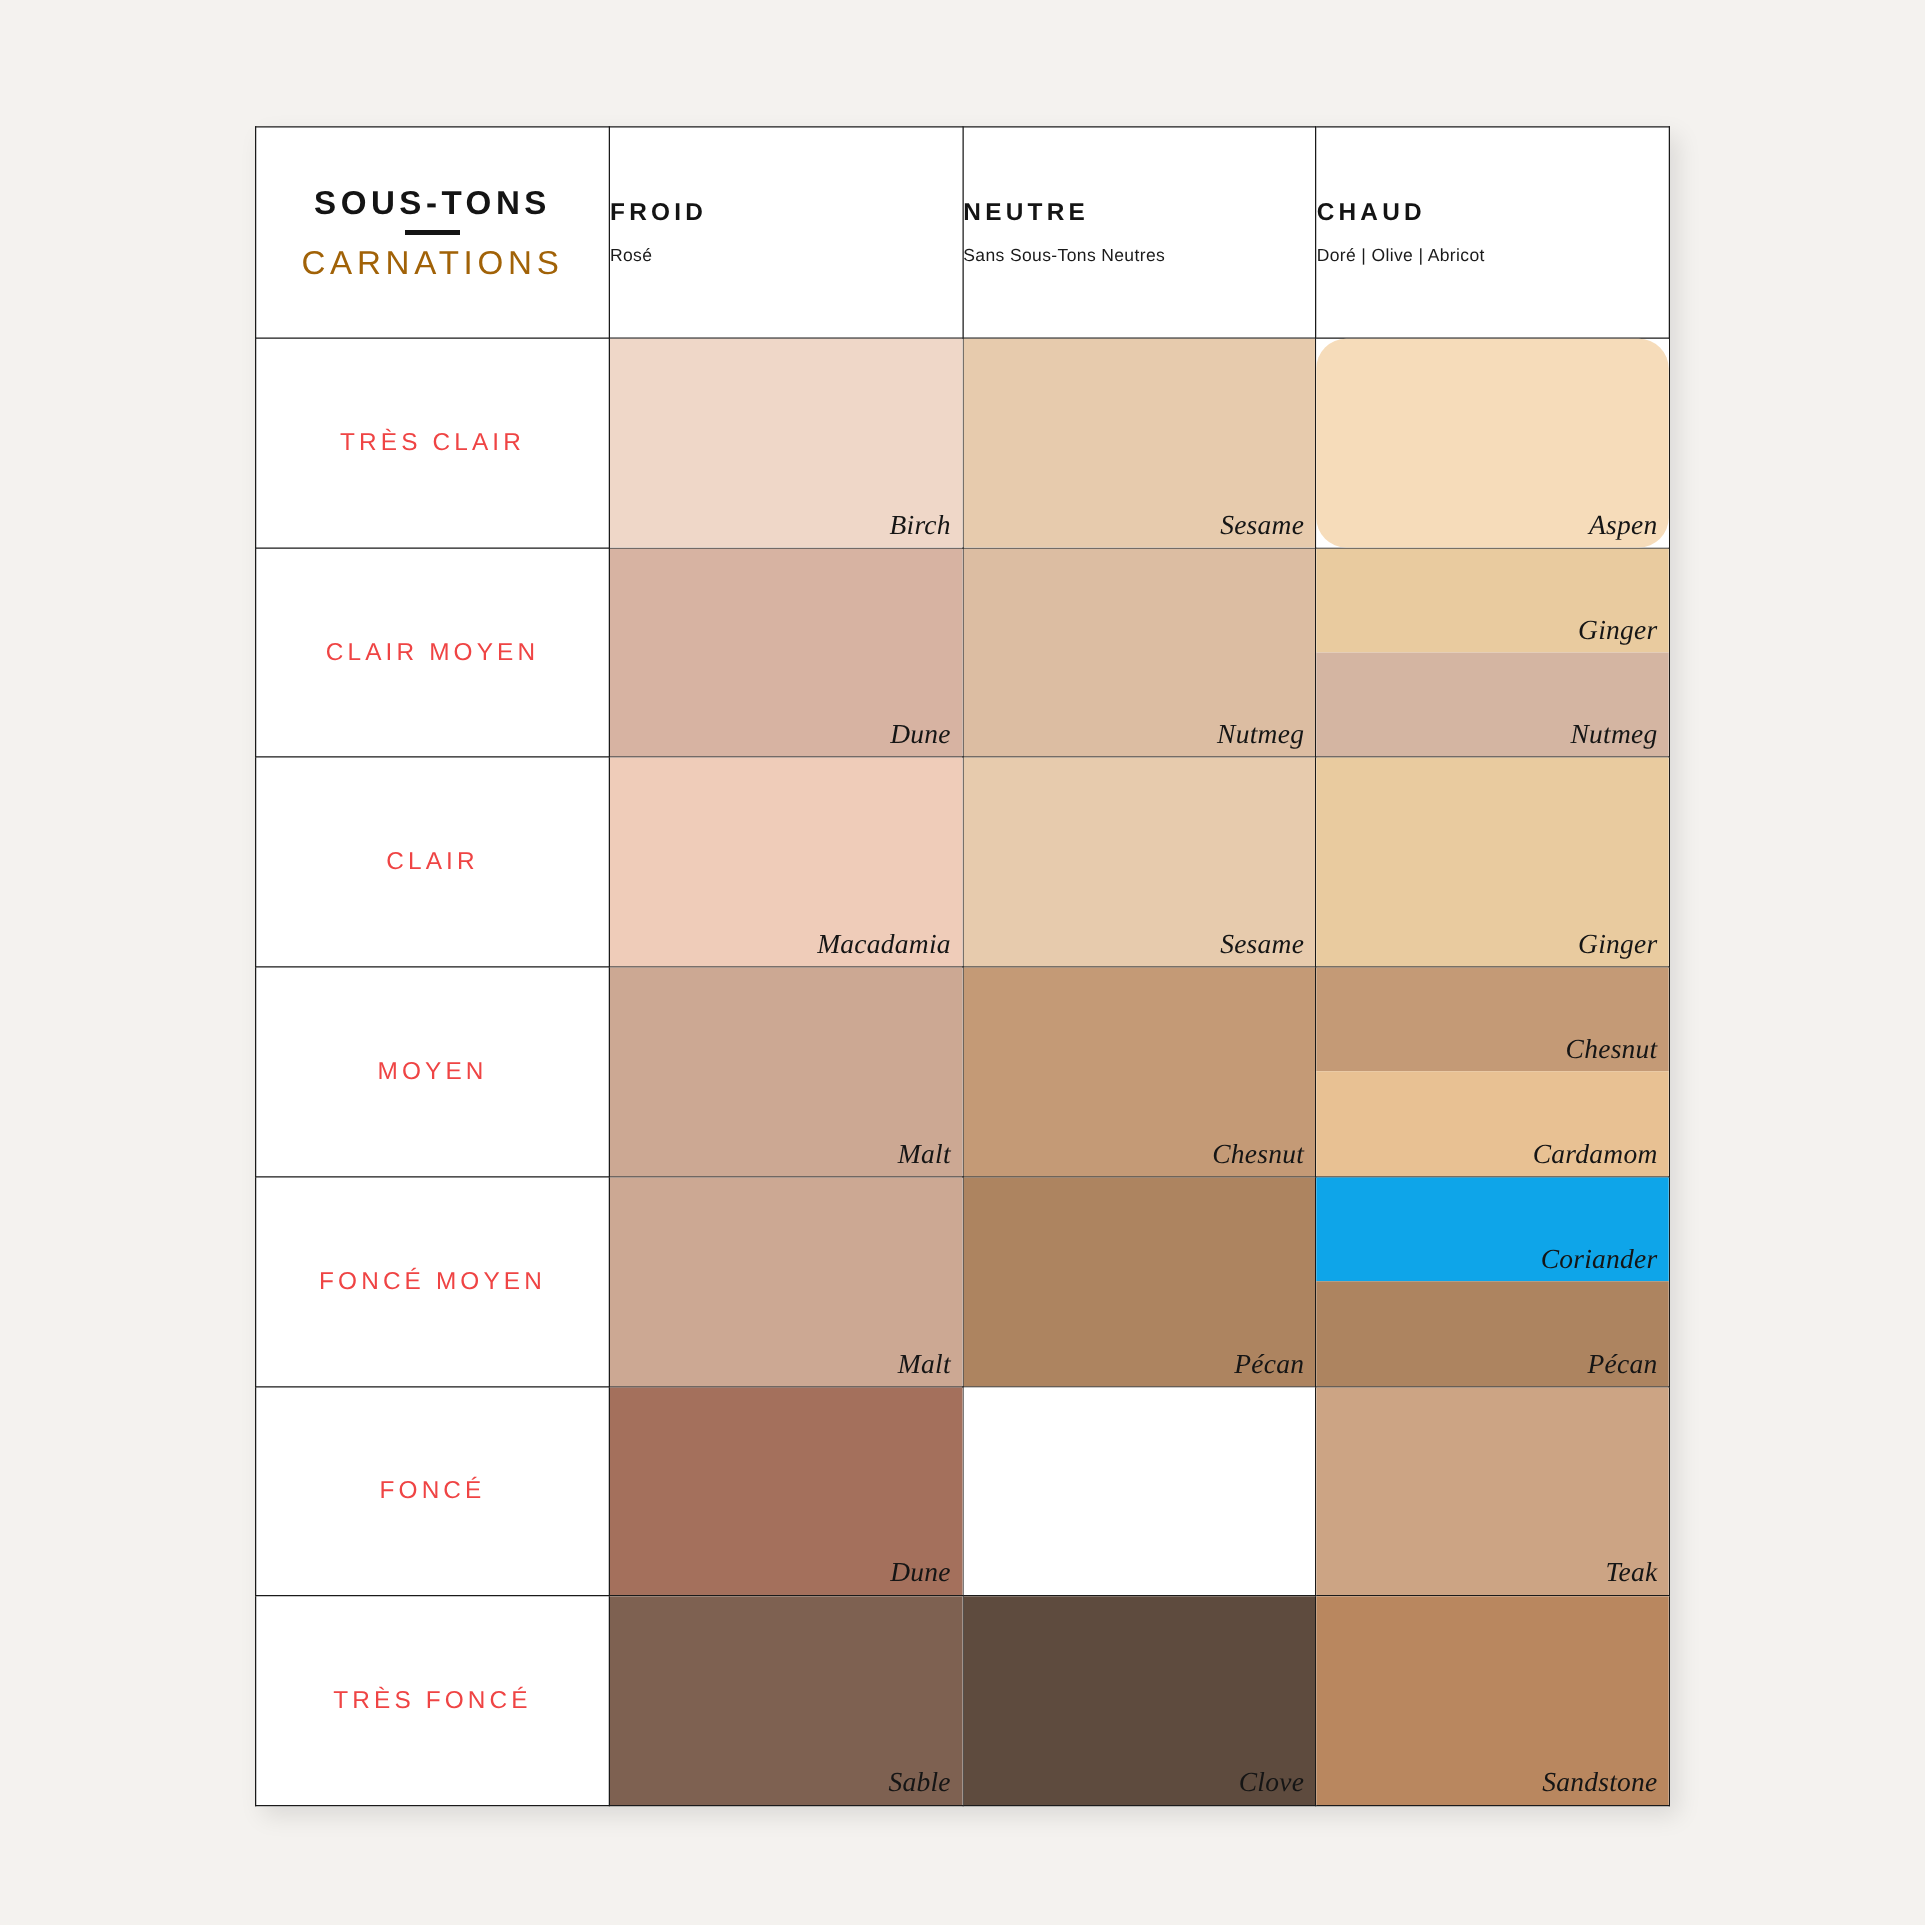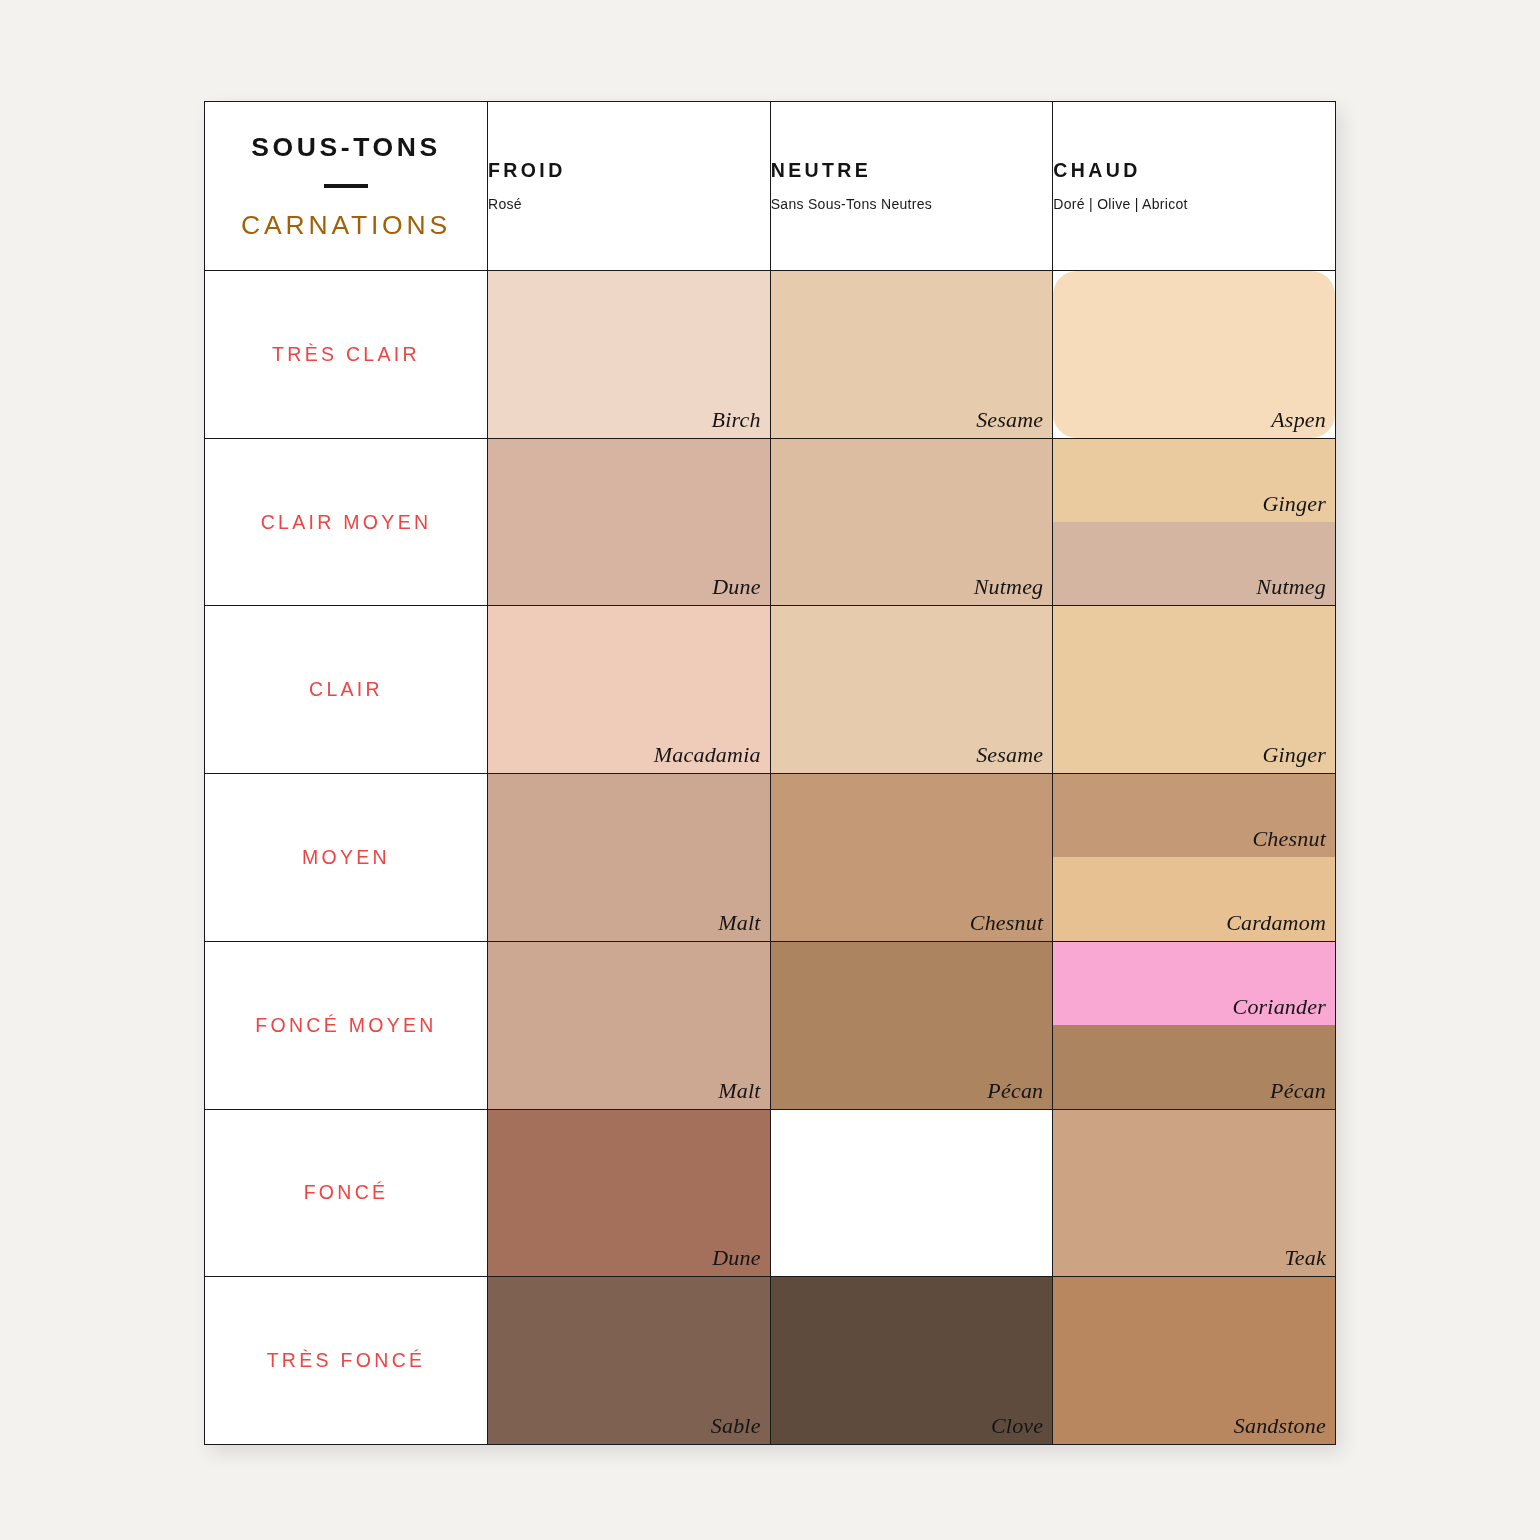--- a/index.html
+++ b/index.html
@@ -50,21 +50,21 @@
   .corner-cell {
     width: 282px;
     height: 168px;
     text-align: center;
   }
   .corner-inner {
     display: flex;
     flex-direction: column;
     align-items: center;
     justify-content: center;
-    gap: 24px;
+    gap: 9px;
   }
   .corner-top {
     font-size: 26.5px;
     font-weight: 700;
     letter-spacing: 3.6px;
     color: #141414;
     line-height: 1;
   }
   .corner-rule {
     width: 44px;
@@ -293,21 +293,21 @@
             </td>
             <td class="swatch-cell">
               <div class="swatch-stack">
                 <div class="swatch" style="background: rgb(173, 132, 96);">
                   <span class="swatch-name">Pécan</span>
                 </div>
               </div>
             </td>
             <td class="swatch-cell">
               <div class="swatch-stack">
-                <div class="swatch" style="background: #f9a8d4;">
+                <div class="swatch" style="background: #0ea5e9;">
                   <span class="swatch-name">Coriander</span>
                 </div>
                 <div class="swatch" style="background: rgb(173, 132, 96);">
                   <span class="swatch-name">Pécan</span>
                 </div>
               </div>
             </td>
           </tr>
           <tr>
             <th class="row-label">FONCÉ</th>

